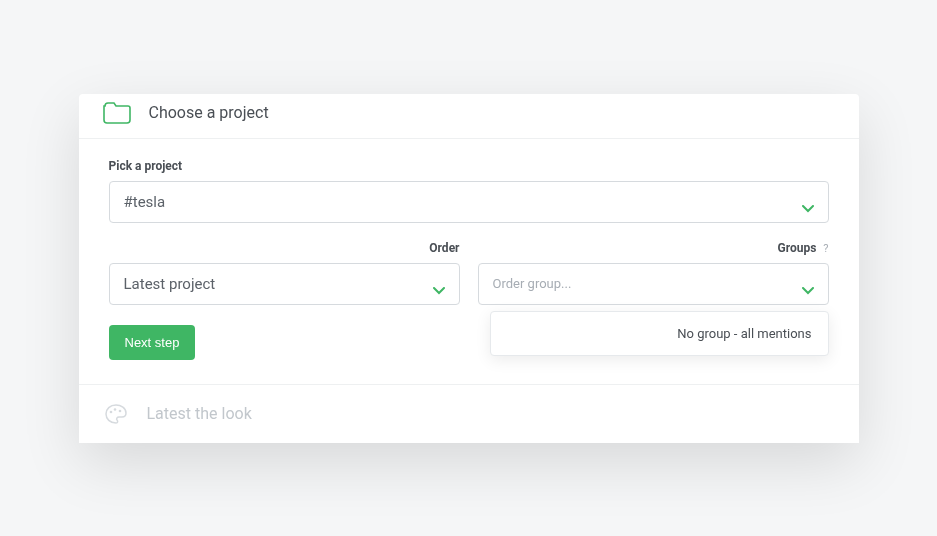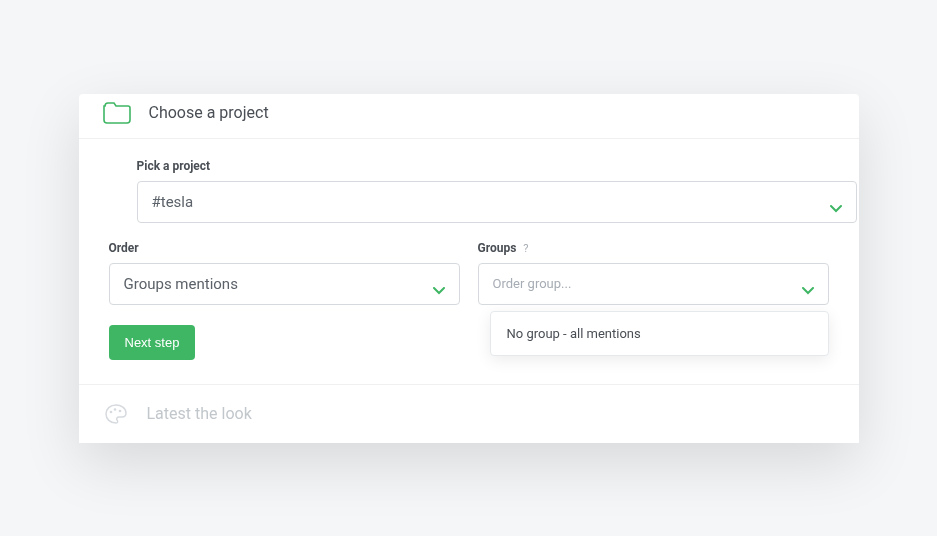--- a/index.html
+++ b/index.html
@@ -84,24 +84,24 @@
       height: 8px;
     }
     .row {
       display: flex;
       gap: 18px;
       margin-top: 18px;
     }
     .col {
       flex: 1;
       position: relative;
+      text-align: right;
     }
     .full {
       width: 100%;
-      margin-left: 28px;
     }
     .btn-primary {
       background: #3fb664;
       color: #fff;
       border: none;
       border-radius: 4px;
       padding: 10px 16px;
       font-size: 13px;
       cursor: pointer;
       margin-top: 20px;
@@ -176,21 +176,21 @@
         </span>
       </div>
     </div>
 
     
     <div class="row">
 
       <div class="col">
         <label class="form-label">Order</label>
         <div class="select-box">
-          <span class="select-value">Groups mentions</span>
+          <span class="select-value">Latest project</span>
           <span class="chevron">
             <svg width="12" height="8" viewBox="0 0 12 8">
                 <path d="M1 1 L6 6 L11 1" stroke="#3fb664" stroke-width="2" fill="none" stroke-linecap="round"></path>
               </svg>
           </span>
         </div>
       </div>
 
       <div class="col">
         <label class="form-label">

